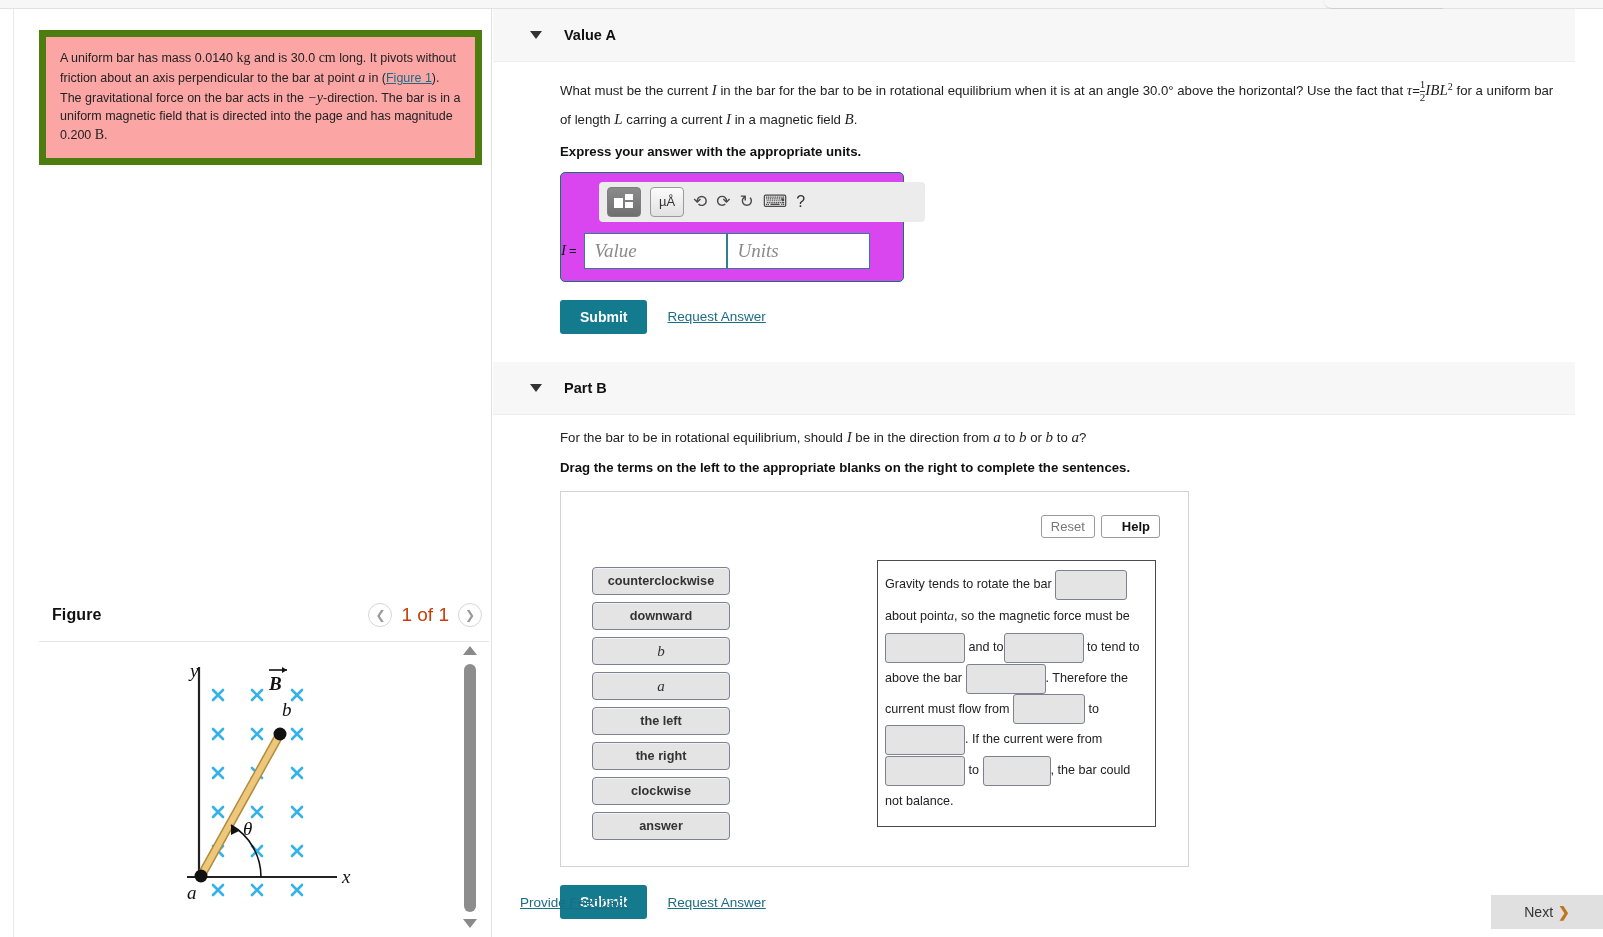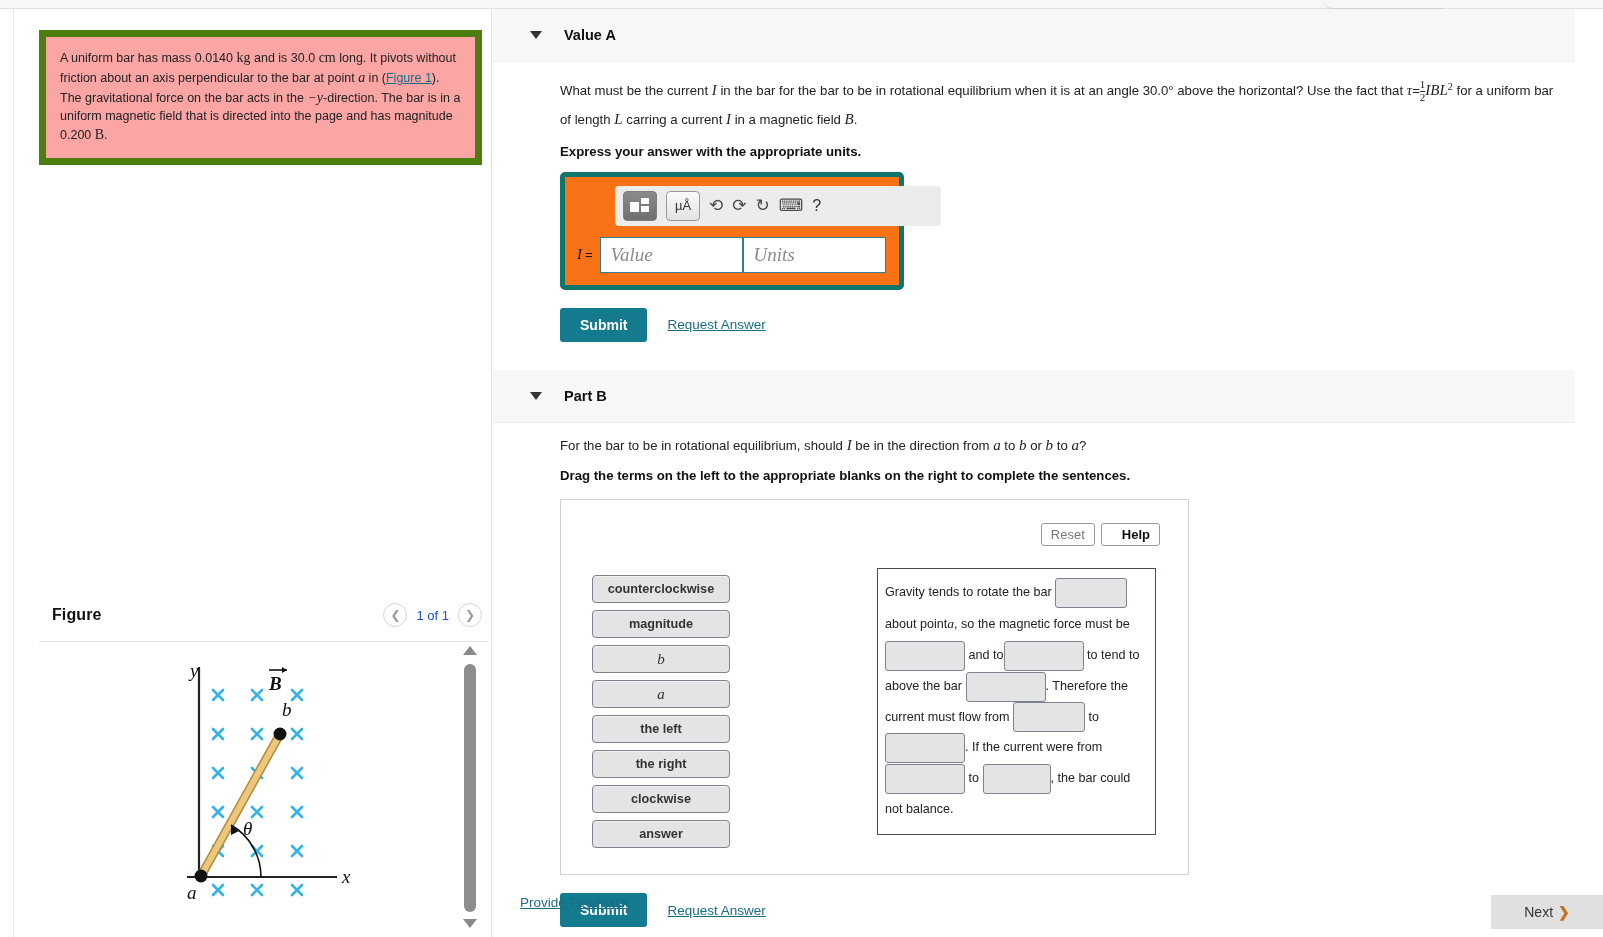--- a/index.html
+++ b/index.html
@@ -47,21 +47,21 @@
   .figure-title{
     position:absolute; left:13px; top:12px; font-size:16px; font-weight:bold; color:#111;
     letter-spacing:.1px;
   }
   .fig-nav{ position:absolute; right:7px; top:9px; display:flex; align-items:center; gap:9px; }
   .circ-btn{
     width:24px;height:24px;border-radius:50%;border:1px solid #d6d6d6;background:#fff;
     display:flex;align-items:center;justify-content:center;color:#9a9a9a;font-size:12px;
     cursor:pointer;
   }
-  .fig-count{ font-size:13px; color:#1d4ed8; }
+  .fig-count{ font-size:19px; color:#c2410c; }
   .fig-rule{
     position:absolute; left:25px; top:632px; width:450px; height:1px; background:#e3e6e8;
   }
 
   .fig-area{
     position:absolute; left:25px; top:633px; width:450px; height:290px; overflow:hidden;
   }
   .fig-scroll{
     position:absolute; right:9px; top:2px; width:20px; height:286px;
   }
@@ -95,22 +95,22 @@
 
   .part-body{ padding-left:67px; padding-right:20px; }
 
   .qtext{ font-size:13.2px; color:#222; line-height:1.95; max-width:1000px; }
   .qtext .mi{ font-family:"Liberation Serif", serif; font-style:italic; font-size:15px; }
   .qtext .mup{ font-family:"Liberation Serif", serif; font-style:normal; font-size:15px; }
   .instr{ font-size:13.2px; font-weight:bold; color:#111; margin-top:9px; }
 
   
   .ans-box{
-    margin-top:13px; width:344px; border:5px solid #0f766e; border-radius:5px;
-    background:#f97316; padding:9px 10px 12px 12px;
+    margin-top:13px; width:344px; border:1px solid #0f766e; border-radius:5px;
+    background:#d946ef; padding:9px 10px 12px 0;
   }
   .ans-toolbar{
     background:#ececec; border-radius:4px; height:40px; display:flex; align-items:center;
     padding:0 8px; gap:9px; width:326px; margin-left:38px;
   }
   .tb-btn{
     width:34px;height:30px;border-radius:4px;border:1px solid #7d7d7d;
     background:linear-gradient(#8b8b8b,#6f6f6f);
     display:flex;align-items:center;justify-content:center;cursor:pointer;
   }
@@ -412,21 +412,21 @@
       <div class="instr" style="margin-top:13px;">Drag the terms on the left to the appropriate blanks on the right to complete the sentences.</div>
 
       <div class="dd-panel">
         <div class="dd-tools">
           <button class="sm-btn reset">Reset</button>
           <button class="sm-btn help">Help</button>
         </div>
 
         <div class="terms">
           <div class="term">counterclockwise</div>
-          <div class="term">magnitude</div>
+          <div class="term">downward</div>
           <div class="term ital">b</div>
           <div class="term ital">a</div>
           <div class="term">the left</div>
           <div class="term">the right</div>
           <div class="term">clockwise</div>
           <div class="term">answer</div>
         </div>
 
         <div class="sentence">
           <span>Gravity tends to rotate the bar</span>

